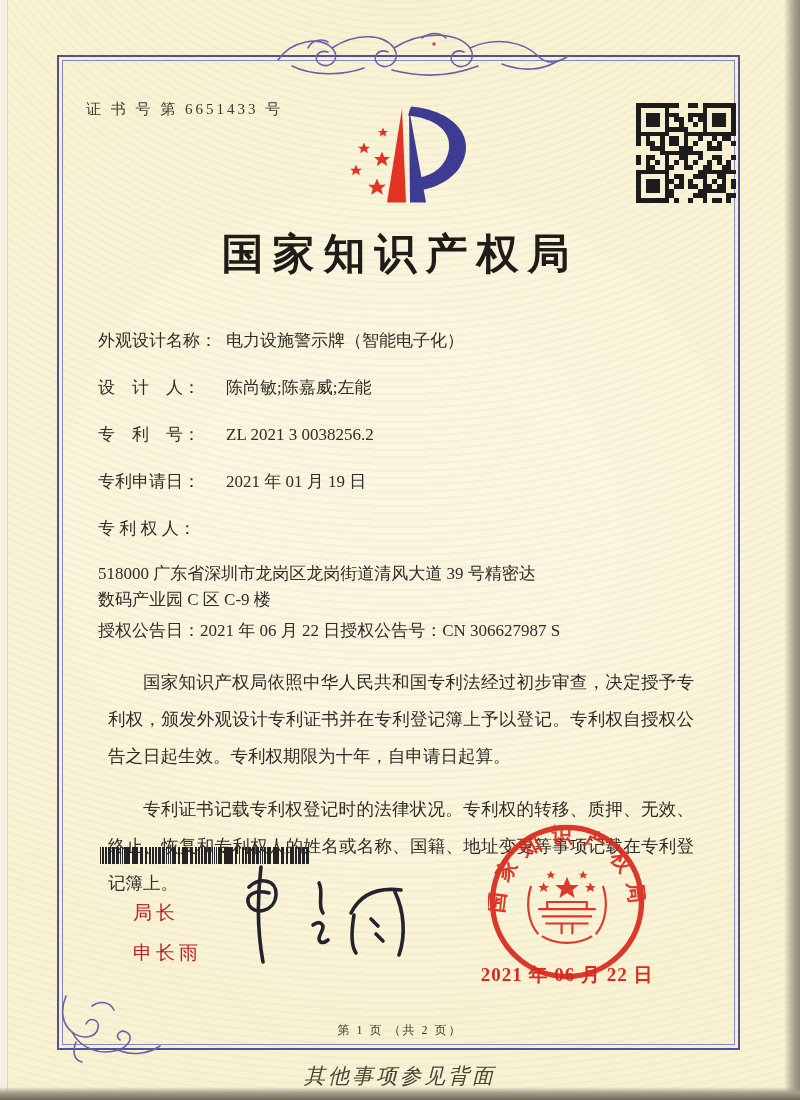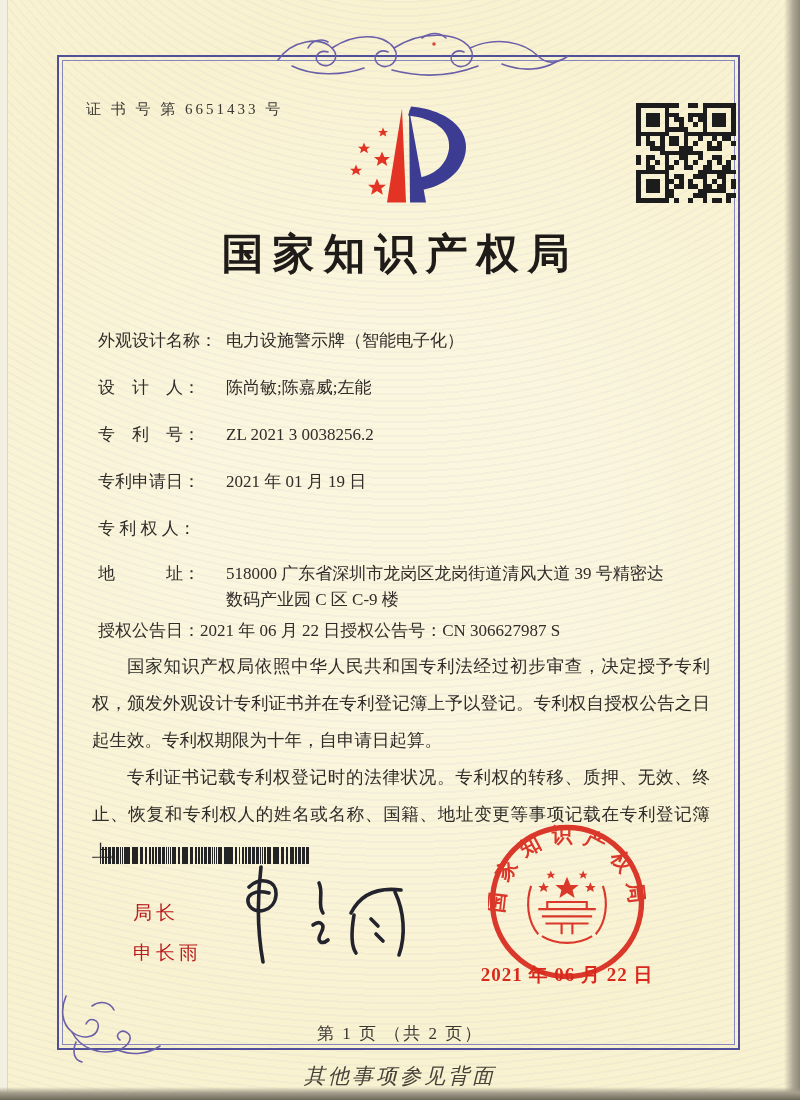--- a/index.html
+++ b/index.html
@@ -53,36 +53,36 @@
   .flabel{flex:0 0 128px;white-space:nowrap;}
   .fvalue{flex:1;}
   .grant-row{display:flex;position:absolute;left:0;top:290px;width:640px;line-height:26px;align-items:center;}
   .grant-row .pair{display:flex;}
   .grant-row .pair+.pair{}
 
   .body-text{
     position:absolute;left:92px;top:648px;width:618px;
     font-size:17.5px;line-height:37px;color:#2f2c29;text-align:justify;
   }
-  .body-text p{margin:0;text-indent:2em;}
+  .body-text p{margin:16px;text-indent:2em;}
 
   .barcode{position:absolute;left:100px;top:847px;width:212px;height:17px;}
 
   .signer{position:absolute;left:133px;top:893px;font-size:19px;color:#b91c1c;letter-spacing:4px;line-height:40px;}
   .signature{position:absolute;left:225px;top:855px;width:195px;height:115px;}
 
   .seal{position:absolute;left:488px;top:823px;width:158px;height:158px;opacity:.92;}
   .seal-date{
     position:absolute;left:472px;top:962px;width:190px;text-align:center;
     font-size:19px;font-weight:bold;color:#d8291c;letter-spacing:1px;
   }
 
   .page-info{
     position:absolute;left:0;top:1022px;width:800px;text-align:center;
-    font-size:17px;color:#3a3733;letter-spacing:2px;
+    font-size:12px;color:#3a3733;letter-spacing:2px;
   }
   .back-note{
     position:absolute;left:0;top:1062px;width:800px;text-align:center;
     font-size:21px;color:#474239;letter-spacing:3px;font-style:italic;
   }
 </style>
 </head>
 <body>
 
 <div class="page">
@@ -295,21 +295,20 @@
       <span class="fvalue">ZL 2021 3 0038256.2</span>
     </div>
     <div class="frow" style="top:141px">
       <span class="flabel">专利申请日：</span>
       <span class="fvalue">2021 年 01 月 19 日</span>
     </div>
     <div class="frow" style="top:188px">
       <span class="flabel">专 利 权 人：</span>
     </div>
     <div class="frow" style="top:233px;width:600px">
-      <span class="flabel">地　　　址：</span>
       <span class="fvalue" style="max-width:440px">518000 广东省深圳市龙岗区龙岗街道清风大道 39 号精密达数码产业园 C 区 C-9 楼</span>
     </div>
     <div class="grant-row">
       <span class="pair">
         <span>授权公告日：</span>
         <span>2021 年 06 月 22 日</span>
       </span>
       <span class="pair">
         <span>授权公告号：</span>
         <span>CN 306627987 S</span>

